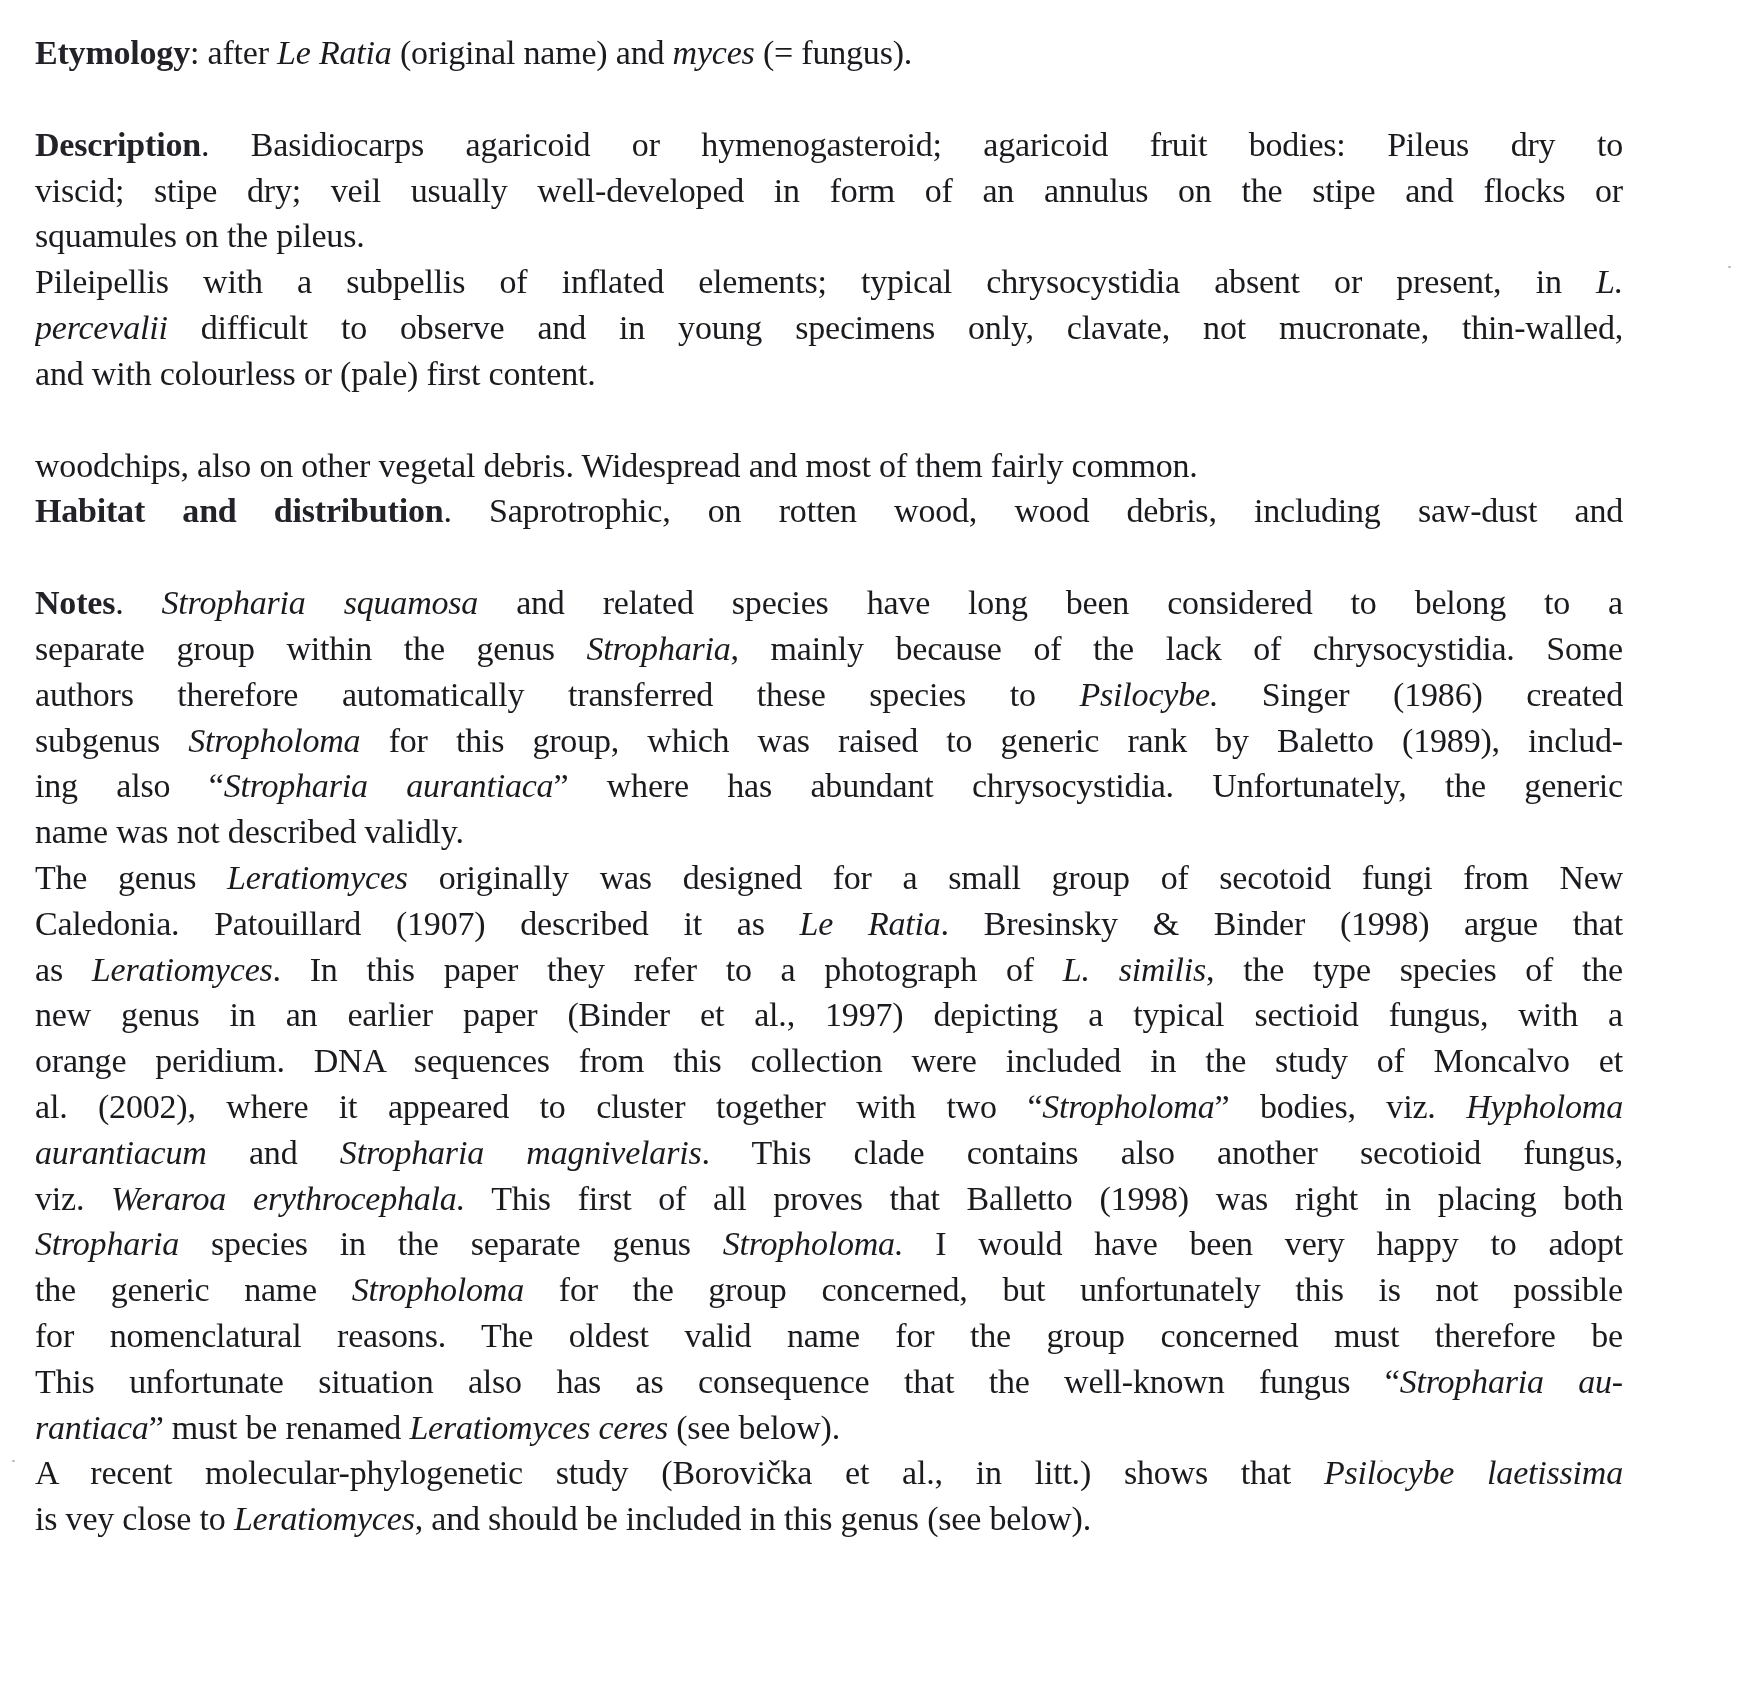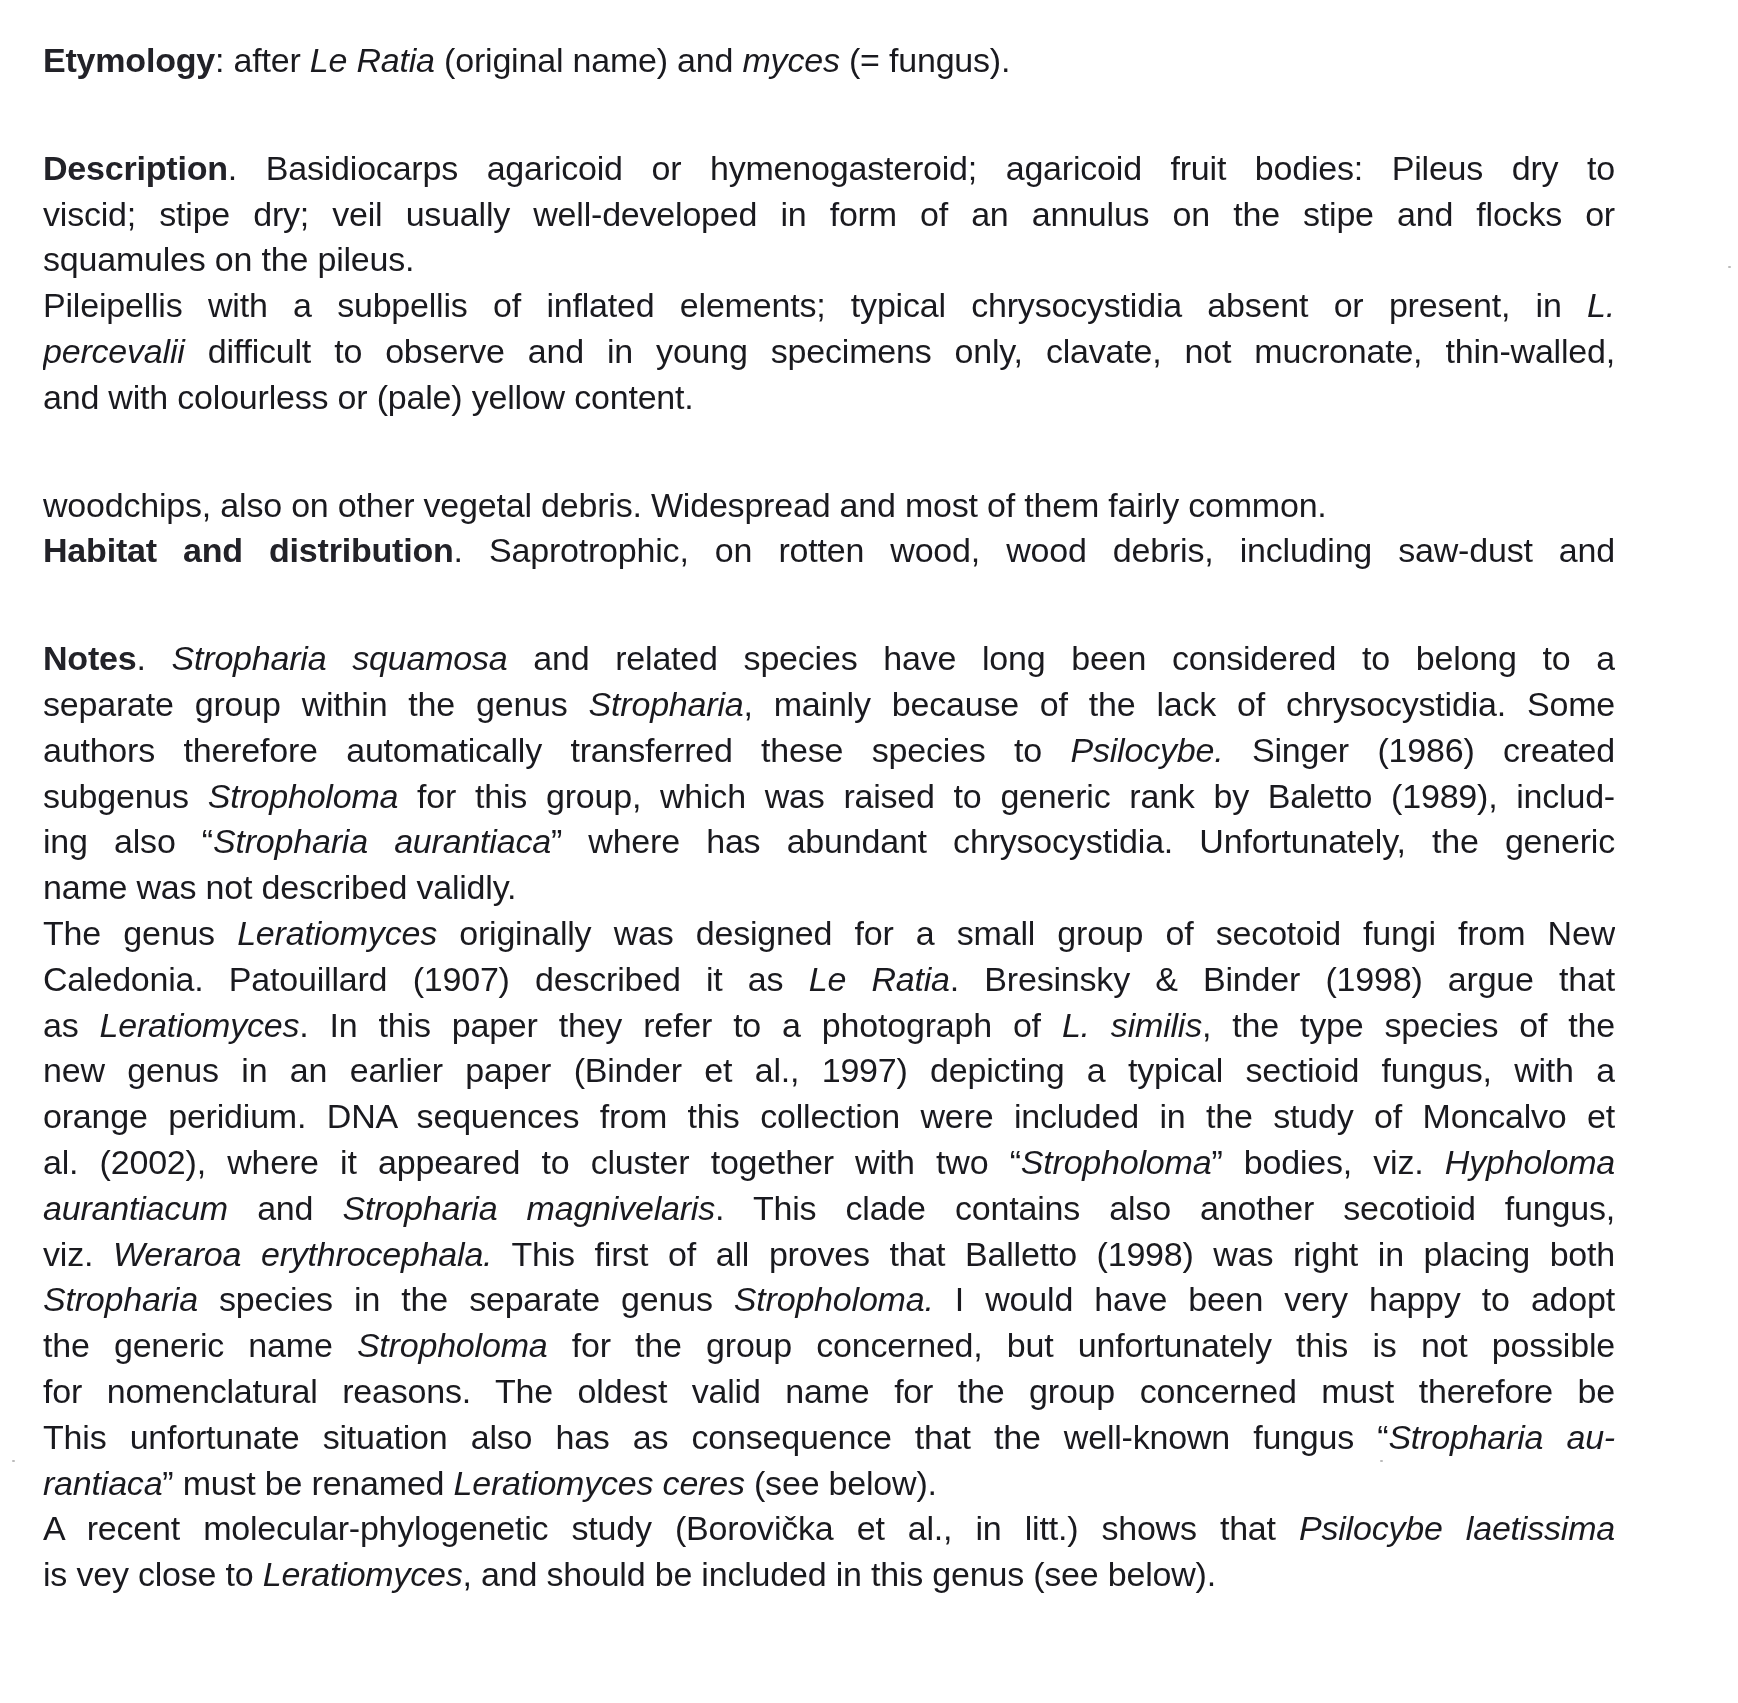--- a/index.html
+++ b/index.html
@@ -15,21 +15,22 @@
       font-family: "Liberation Sans", sans-serif;
       color: #1a1a1f;
     }
     .page {
       position: absolute;
       left: 35px;
       top: 30px;
       width: 1588px;
     }
     .section {
-      margin: 8px;
+      margin: 0;
+      font-family: Liberation Serif, serif;
     }
     .line {
       font-size: 34px;
       line-height: 45.8px;
       height: 45.8px;
       white-space: nowrap;
       letter-spacing: -0.2px;
       transform-origin: left center;
     }
     .line.justify {
@@ -59,21 +60,21 @@
       <div class="section">
         <div class="line"><span class="b">Etymology</span><span>: after </span><span class="i">Le Ratia</span><span> (original name) and </span><span class="i">myces</span><span> (= fungus).</span></div>
       </div>
       <div class="gap"></div>
       <div class="section">
         <div class="line justify"><span class="b">Description</span><span>. Basidiocarps agaricoid or hymenogasteroid; agaricoid fruit bodies: Pileus dry to</span></div>
         <div class="line justify"><span>viscid; stipe dry; veil usually well-developed in form of an annulus on the stipe and flocks or</span></div>
         <div class="line"><span>squamules on the pileus.</span></div>
         <div class="line justify"><span>Pileipellis with a subpellis of inflated elements; typical chrysocystidia absent or present, in </span><span class="i">L.</span></div>
         <div class="line justify"><span class="i">percevalii</span><span> difficult to observe and in young specimens only, clavate, not mucronate, thin-walled,</span></div>
-        <div class="line"><span>and with colourless or (pale) yellow content.</span></div>
+        <div class="line"><span>and with colourless or (pale) first content.</span></div>
       </div>
       <div class="gap"></div>
       <div class="section">
         <div class="line"><span>woodchips, also on other vegetal debris. Widespread and most of them fairly common.</span></div>
         <div class="line justify"><span class="b">Habitat and distribution</span><span>. Saprotrophic, on rotten wood, wood debris, including saw-dust and</span></div>
       </div>
       <div class="gap"></div>
       <div class="section">
         <div class="line justify"><span class="b">Notes</span><span>. </span><span class="i">Stropharia squamosa</span><span> and related species have long been considered to belong to a</span></div>
         <div class="line justify"><span>separate group within the genus </span><span class="i">Stropharia</span><span>, mainly because of the lack of chrysocystidia. Some</span></div>

